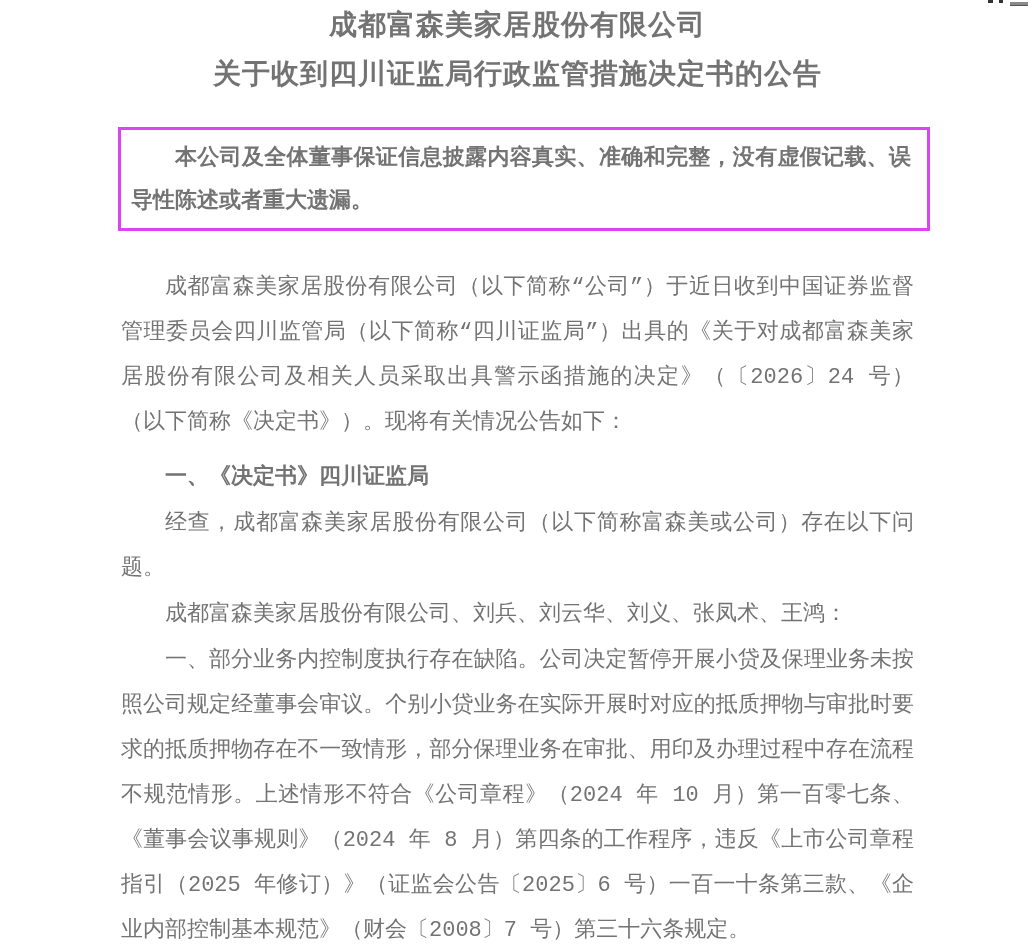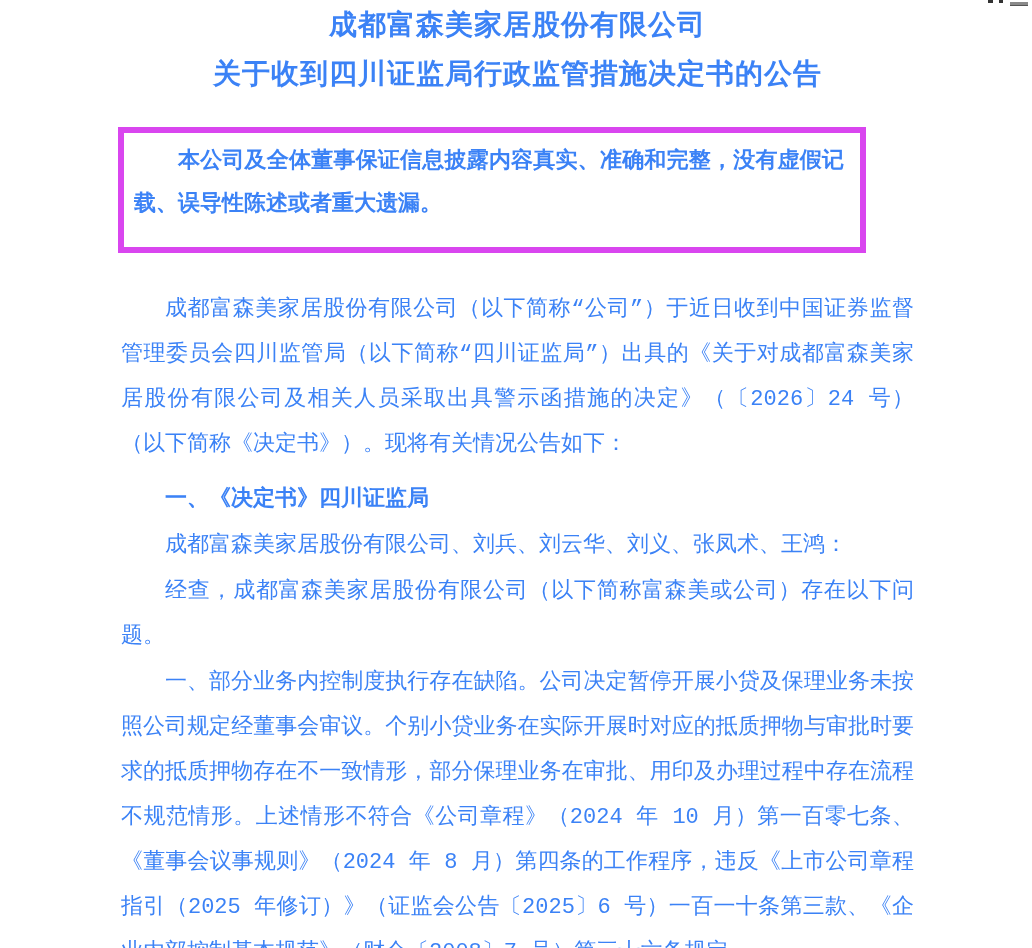--- a/index.html
+++ b/index.html
@@ -5,21 +5,21 @@
   html, body {
     margin: 0;
     padding: 0;
     background: #ffffff;
   }
   .page {
     position: relative;
     width: 1032px;
     height: 948px;
     background: #ffffff;
-    color: #3b82f6;
+    color: #737373;
     font-family: "Liberation Serif", "DejaVu Serif", serif;
     overflow: hidden;
   }
   .content {
     position: absolute;
     left: 120px;
     width: 795px;
     top: 0;
   }
   .doc-title {
@@ -27,25 +27,25 @@
     text-align: center;
     font-size: 28px;
     line-height: 34px;
     font-weight: bold;
     letter-spacing: 1px;
   }
   .doc-title.first { margin-top: 8px; }
   .doc-title.second { margin-top: 15px; }
   .disclaimer-box {
     box-sizing: border-box;
-    width: 748px;
+    width: 812px;
     margin-left: -2px;
     margin-top: 36px;
-    border: 6px solid #d946ef;
-    padding: 5px 16px 23px 10px;
+    border: 3px solid #d946ef;
+    padding: 5px 16px 7px 10px;
   }
   .disclaimer-box p {
     margin: 0;
     font-size: 22px;
     font-weight: bold;
     line-height: 43px;
     text-align: justify;
     text-indent: 2em;
   }
   .body-paragraphs { margin-top: 34px; }
@@ -104,19 +104,19 @@
 
     <h1 class="doc-title second">关于收到四川证监局行政监管措施决定书的公告</h1>
 
     <div class="disclaimer-box">
       <p>本公司及全体董事保证信息披露内容真实、准确和完整，没有虚假记载、误导性陈述或者重大遗漏。</p>
     </div>
 
     <div class="body-paragraphs" id="body-paragraphs">
         <p class="para">成都富森美家居股份有限公司（以下简称“公司”）于近日收到中国证券监督管理委员会四川监管局（以下简称“四川证监局”）出具的《关于对成都富森美家居股份有限公司及相关人员采取出具警示函措施的决定》（〔2026〕24 号）（以下简称《决定书》）。现将有关情况公告如下：</p>
         <p class="para heading">一、《决定书》四川证监局</p>
+        <p class="para">经查，成都富森美家居股份有限公司（以下简称富森美或公司）存在以下问题。</p>
         <p class="para">成都富森美家居股份有限公司、刘兵、刘云华、刘义、张凤术、王鸿：</p>
-        <p class="para">经查，成都富森美家居股份有限公司（以下简称富森美或公司）存在以下问题。</p>
         <p class="para">一、部分业务内控制度执行存在缺陷。公司决定暂停开展小贷及保理业务未按照公司规定经董事会审议。个别小贷业务在实际开展时对应的抵质押物与审批时要求的抵质押物存在不一致情形，部分保理业务在审批、用印及办理过程中存在流程不规范情形。上述情形不符合《公司章程》（2024 年 10 月）第一百零七条、《董事会议事规则》（2024 年 8 月）第四条的工作程序，违反《上市公司章程指引（2025 年修订）》（证监会公告〔2025〕6 号）一百一十条第三款、《企业内部控制基本规范》（财会〔2008〕7 号）第三十六条规定。</p>
       </div>
 
   </div>
 </div>
 
 </body></html>

